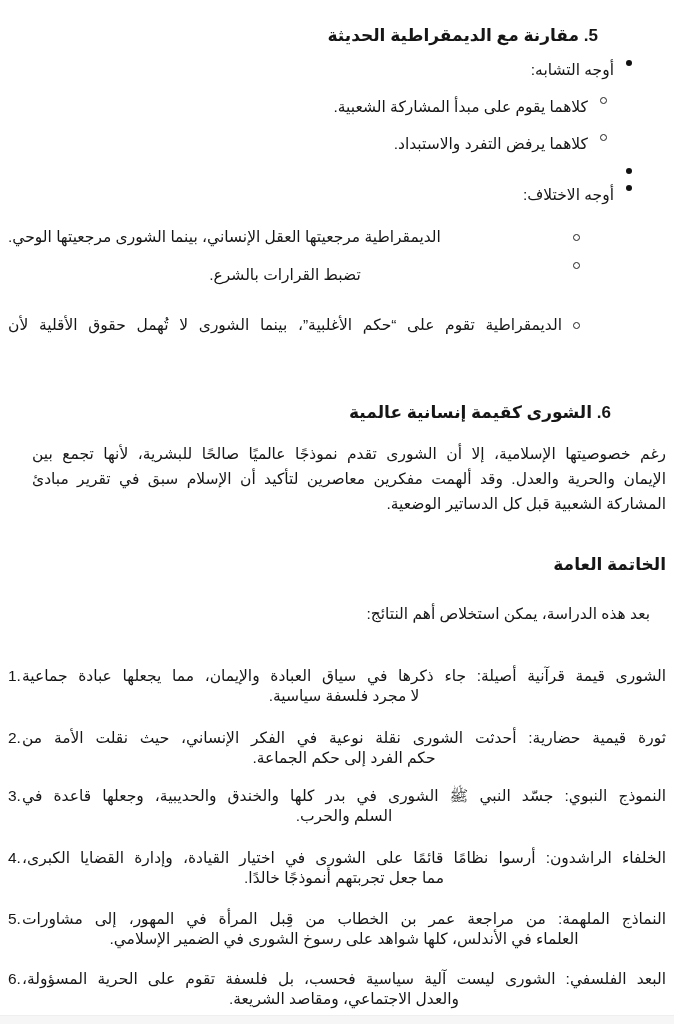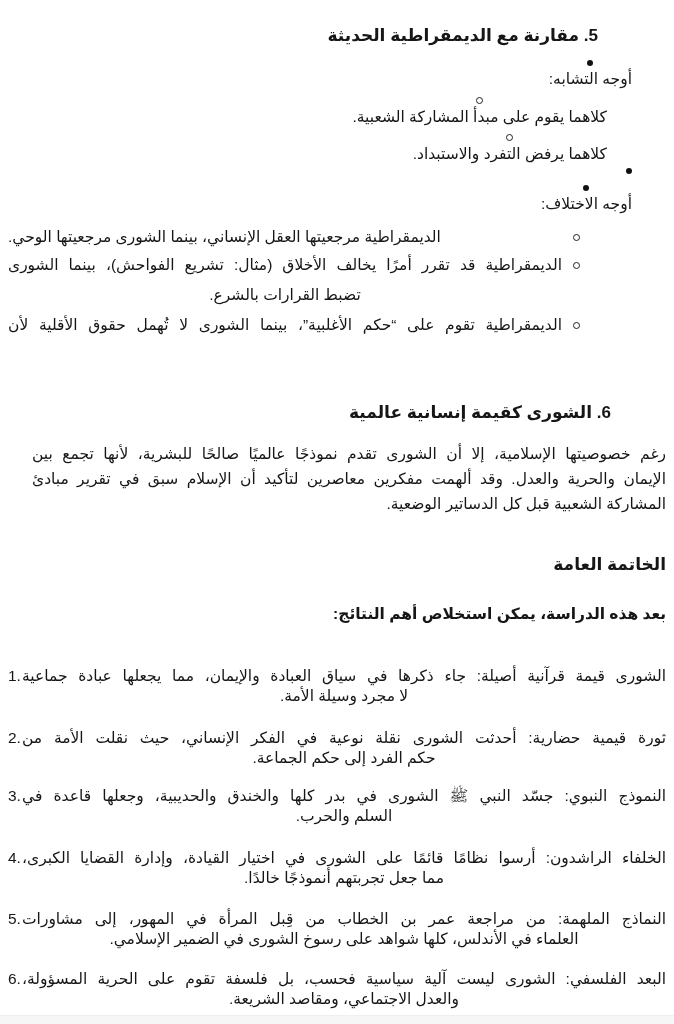--- a/index.html
+++ b/index.html
@@ -5,21 +5,21 @@
   html,body{margin:0;padding:0;}
   body{
     width:674px;height:1024px;position:relative;overflow:hidden;
     background:#ffffff;color:#161616;
     font-family:"Liberation Sans","DejaVu Sans",sans-serif;
     font-size:15.5px;line-height:20px;
   }
   .abs{position:absolute;}
   .h{font-weight:bold;font-size:17px;line-height:24px;white-space:nowrap;}
   
-  .brow{display:flex;align-items:center;gap:3px;white-space:nowrap;flex-direction:column;}
+  .brow{display:flex;align-items:flex-start;gap:12px;white-space:nowrap;}
   .dot{width:6px;height:6px;border-radius:50%;background:#111;flex:0 0 auto;}
   .circ{width:7px;height:7px;border-radius:50%;border:1.3px solid #222;background:#fff;flex:0 0 auto;box-sizing:border-box;}
   
   .diffitem{left:8px;right:112px;}
   .diffitem .mk{position:absolute;right:-18px;top:7px;}
   .line{text-align:justify;text-align-last:justify;}
   .line.last{text-align:center;text-align-last:center;}
   .line.single{text-align:left;text-align-last:left;}
   .line.endright{text-align:right;text-align-last:right;}
   
@@ -61,46 +61,45 @@
   <span>أوجه الاختلاف:</span>
 </div>
 
 <div class="abs diffitem" style="top:219px;margin-top:8px;">
   <span class="circ mk"></span>
   <div class="line single">الديمقراطية مرجعيتها العقل الإنساني، بينما الشورى مرجعيتها الوحي.</div>
 </div>
 
 <div class="abs diffitem" style="top:255px;">
   <span class="circ mk"></span>
-  <div class="line">الديمقراطية قد تقرر أمرًا يخالف الأخلاق (مثال: تشريع الفواحش)، بينما الشورى</div>
   <div class="line last gap10">تضبط القرارات بالشرع.</div>
 </div>
 
 <div class="abs diffitem" style="top:315px;">
   <span class="circ mk"></span>
   <div class="line">الديمقراطية تقوم على “حكم الأغلبية”، بينما الشورى لا تُهمل حقوق الأقلية لأن</div>
 </div>
 
 <div class="abs h" style="top:401px;right:63px;margin-left:41px;">6. الشورى كقيمة إنسانية عالمية</div>
 
 <div class="abs para" style="top:441px;">
   <div class="line">رغم خصوصيتها الإسلامية، إلا أن الشورى تقدم نموذجًا عالميًا صالحًا للبشرية، لأنها تجمع بين</div>
   <div class="line">الإيمان والحرية والعدل. وقد ألهمت مفكرين معاصرين لتأكيد أن الإسلام سبق في تقرير مبادئ</div>
   <div class="line endright">المشاركة الشعبية قبل كل الدساتير الوضعية.</div>
 </div>
 
 <div class="abs h" style="top:553px;right:8px;">الخاتمة العامة</div>
 
-<div class="abs ralign" style="top:604px;right:8px;font-weight:bold;">بعد هذه الدراسة، يمكن استخلاص أهم النتائج:</div>
+<div class="abs ralign" style="top:604px;right:24px;">بعد هذه الدراسة، يمكن استخلاص أهم النتائج:</div>
 
 <div class="abs nitem" style="top:666px;">
   <span class="num">1.</span>
   <div class="ntext">
     <div class="line">الشورى قيمة قرآنية أصيلة: جاء ذكرها في سياق العبادة والإيمان، مما يجعلها عبادة جماعية</div>
-    <div class="line last gap10">لا مجرد وسيلة الأمة.</div>
+    <div class="line last gap10">لا مجرد فلسفة سياسية.</div>
   </div>
 </div>
 
 <div class="abs nitem" style="top:728px;">
   <span class="num">2.</span>
   <div class="ntext">
     <div class="line">ثورة قيمية حضارية: أحدثت الشورى نقلة نوعية في الفكر الإنساني، حيث نقلت الأمة من</div>
     <div class="line last gap10">حكم الفرد إلى حكم الجماعة.</div>
   </div>
 </div>

